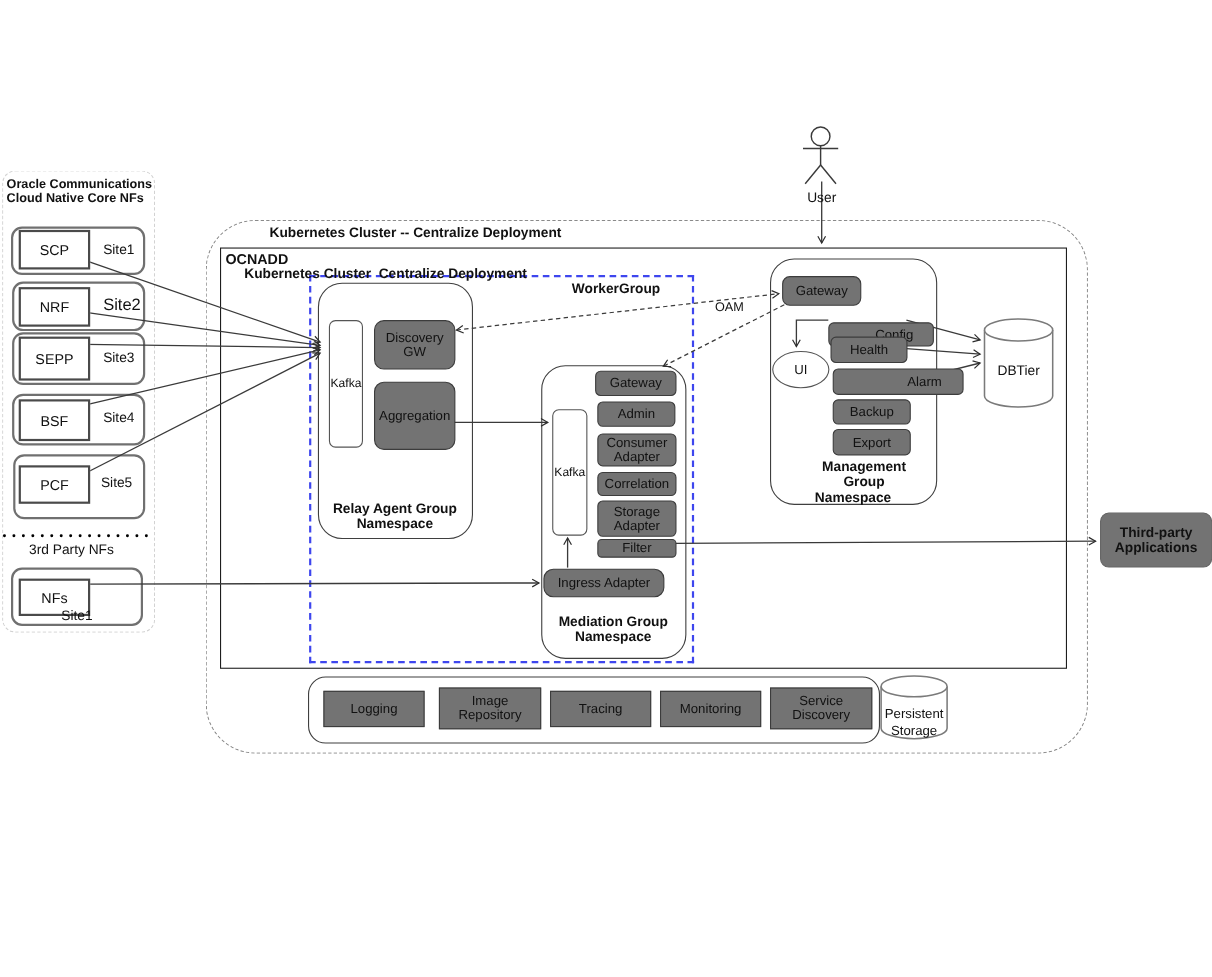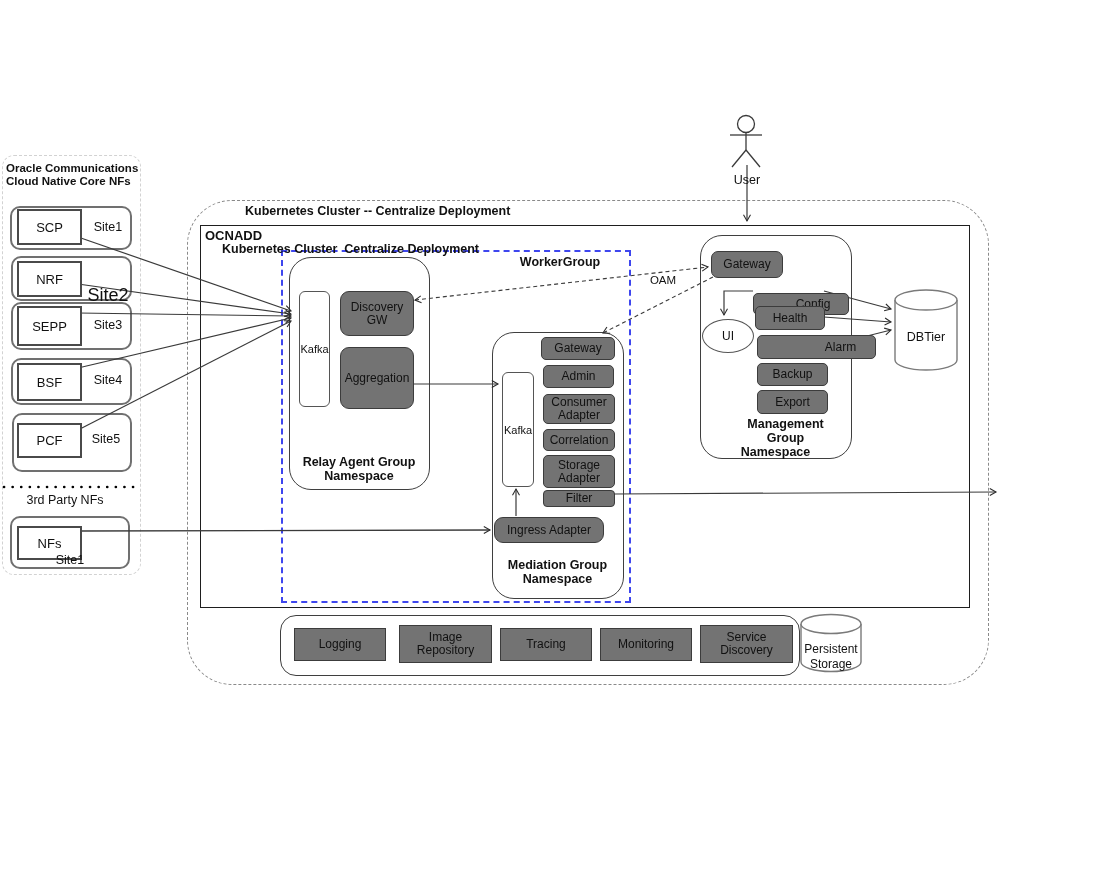--- a/index.html
+++ b/index.html
@@ -104,21 +104,21 @@
     <span>SCP</span>
     </div>
   <div class="abs z4 lbl ctr" style="left:88px;top:220px;width:40px;height:14px;font-size:12.5px;">
     <span>Site1</span>
     </div>
 
   <div class="abs z1 siteRow" style="left:11px;top:256px;width:117px;height:41px;"></div>
   <div class="abs z3 nfBox" style="left:17px;top:261px;width:61px;height:32px;">
     <span>NRF</span>
     </div>
-  <div class="abs z4 lbl ctr" style="left:88px;top:288px;width:40px;height:14px;font-size:18px;">
+  <div class="abs z4 lbl ctr" style="left:88px;top:270px;width:40px;height:14px;font-size:15px;justify-content:flex-end;">
     <span>Site2</span>
     </div>
 
   <div class="abs z1 siteRow" style="left:11px;top:302px;width:117px;height:44px;"></div>
   <div class="abs z3 nfBox" style="left:17px;top:306px;width:61px;height:36px;">
     <span>SEPP</span>
     </div>
   <div class="abs z4 lbl ctr" style="left:88px;top:318px;width:40px;height:14px;font-size:12.5px;">
     <span>Site3</span>
     </div>
@@ -246,20 +246,23 @@
     <span>
       <span style="display:block;margin-left:20px;">Management Group</span>
       <span style="display:block;">Namespace</span>
     </span>
     </div>
 
   <div class="abs z4 lbl ctr" style="left:896px;top:330px;width:60px;height:15px;font-size:12.5px;">
     <span>DBTier</span>
     </div>
 
+  <div class="abs z3 box bold" style="left:1000px;top:466px;width:100px;height:48px;border-radius:8px;border-color:#666;font-size:12.5px;line-height:14px;">
+    <span>Third-party Applications</span>
+    </div>
 
   <div class="abs z1 grp" style="left:280px;top:615px;width:518px;height:59px;border-radius:16px;"></div>
   <div class="abs z3 box sq" style="left:294px;top:628px;width:90px;height:31px;">
     <span>Logging</span>
     </div>
   <div class="abs z3 box sq" style="left:399px;top:625px;width:91px;height:36px;">
     <span>Image Repository</span>
     </div>
   <div class="abs z3 box sq" style="left:500px;top:628px;width:90px;height:31px;">
     <span>Tracing</span>

